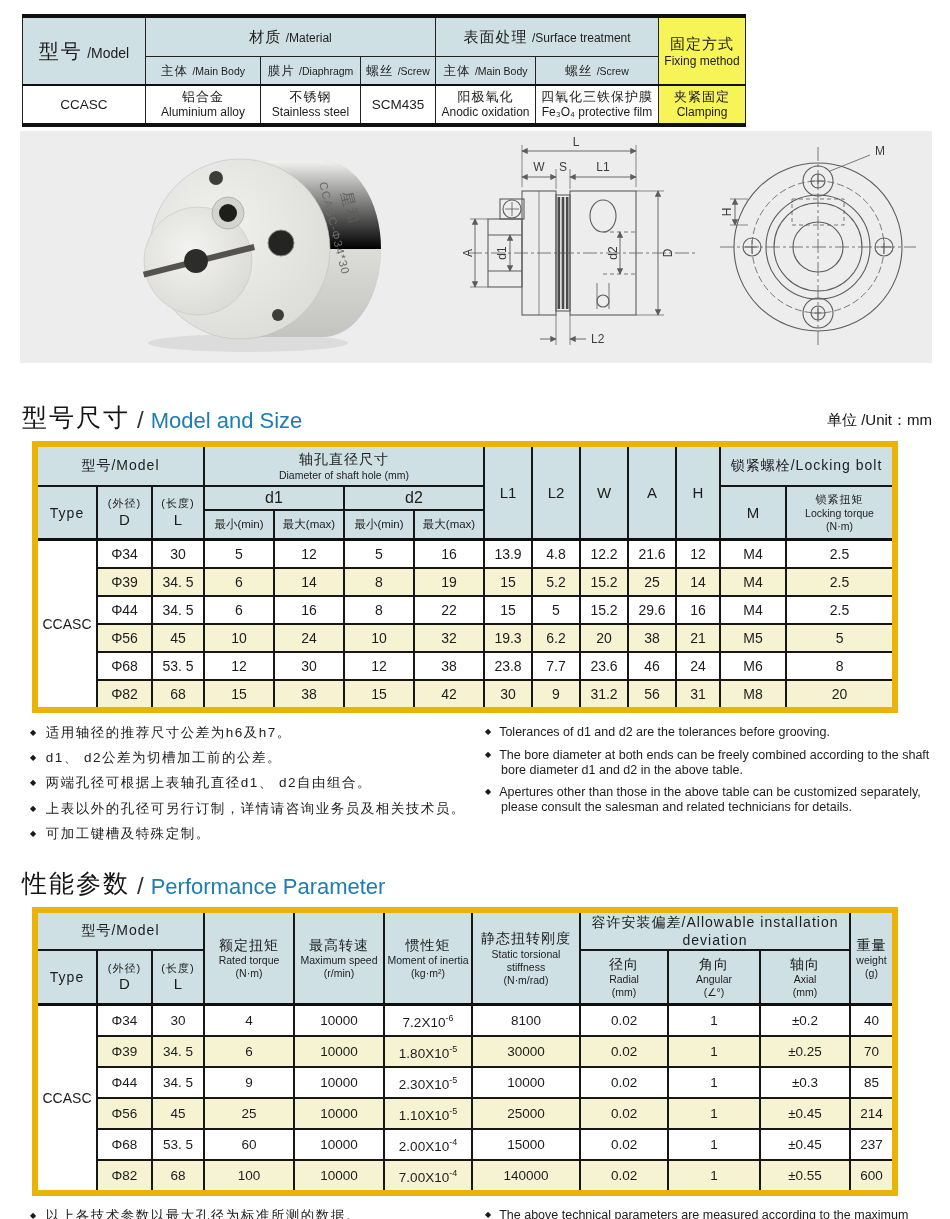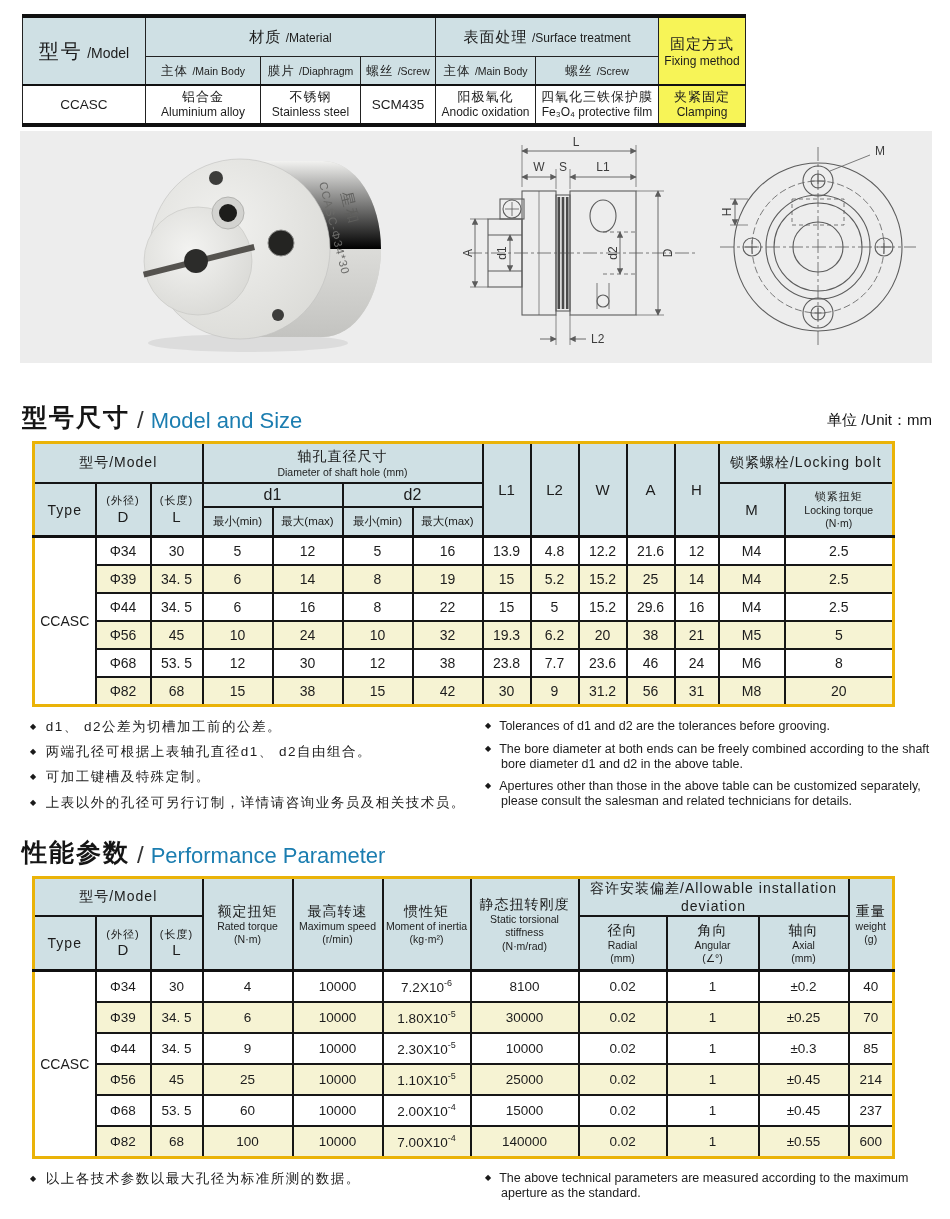--- a/index.html
+++ b/index.html
@@ -26,27 +26,27 @@
   .hr2 th{height:25px;}
   .mat-tbl .drow td{height:35px;}
 
   
   .hero{width:912px;height:232px;margin:4px 0 0 20px;background:#ededed;display:flex;align-items:center;}
   .hero svg{display:block;}
   .dim-label{font-size:12px;fill:#3c3c3c;font-family:"Liberation Sans","DejaVu Sans",sans-serif;}
 
   
   .sec-head{display:flex;align-items:flex-end;margin:16px 18px 7px 22px;}
-  .t-zh{font-size:25px;font-weight:bold;letter-spacing:2px;color:#151515;}
+  .t-zh{font-size:25px;font-weight:normal;letter-spacing:2px;color:#151515;}
   .t-sep{font-size:24px;margin:0 7px;color:#333;font-weight:normal;}
   .t-en{font-size:22px;color:#1b7db0;}
   .unit{margin-left:auto;font-size:15px;padding-bottom:4px;color:#111;margin-top:32px;}
 
   
-  .tbl{border-collapse:collapse;table-layout:fixed;width:860px;margin-left:32px;border:3px solid #eab308;}
+  .tbl{border-collapse:collapse;table-layout:fixed;width:860px;margin-left:32px;border:6px solid #eab308;}
   .tbl th,.tbl td{border:2px solid #161616;text-align:center;vertical-align:middle;padding:0 2px;}
   .tbl thead th{background:#cfe0e4;font-weight:normal;}
   .tbl thead{border-bottom:3px solid #101010;}
   .tbl td{font-size:14px;background:#fff;}
   .tbl tr.y td{background:#f6f3d3;}
   .tbl td.type-cell{background:#fff;font-size:14px;}
   .h14{font-size:14px;letter-spacing:1px;}
   .h15{font-size:15px;}
   .h-en{font-size:10.5px;line-height:1.25;color:#1d1d1d;}
   .h-zh2{font-size:14px;letter-spacing:1px;line-height:1.3;}
@@ -426,24 +426,25 @@
           <td>56</td>
         <td>31</td>
           <td>M8</td>
         <td>20</td>
       </tr>
     </tbody>
   </table>
 
   <div class="notes">
     <ul class="n-zh">
+      <li>适用轴径的推荐尺寸公差为h6及h7。</li>
       <li>d1、 d2公差为切槽加工前的公差。</li>
       <li>两端孔径可根据上表轴孔直径d1、 d2自由组合。</li>
+      <li>上表以外的孔径可另行订制，详情请咨询业务员及相关技术员。</li>
       <li>可加工键槽及特殊定制。</li>
-      <li>上表以外的孔径可另行订制，详情请咨询业务员及相关技术员。</li>
     </ul>
     <ul class="n-en">
       <li>Tolerances of d1 and d2 are the tolerances before grooving.</li>
       <li>The bore diameter at both ends can be freely combined according to the shaft bore diameter d1 and d2 in the above table.</li>
       <li>Apertures other than those in the above table can be customized separately, please consult the salesman and related technicians for details.</li>
     </ul>
   </div>
 
   <div class="sec-head">
     <span class="t-zh">性能参数</span>

